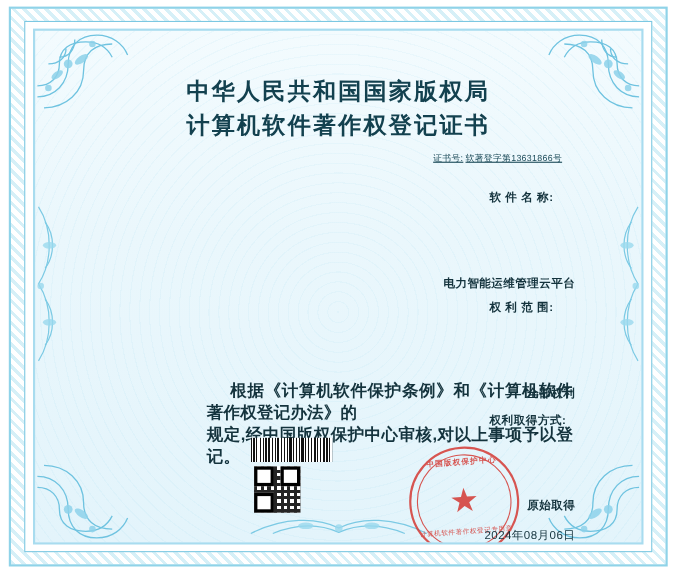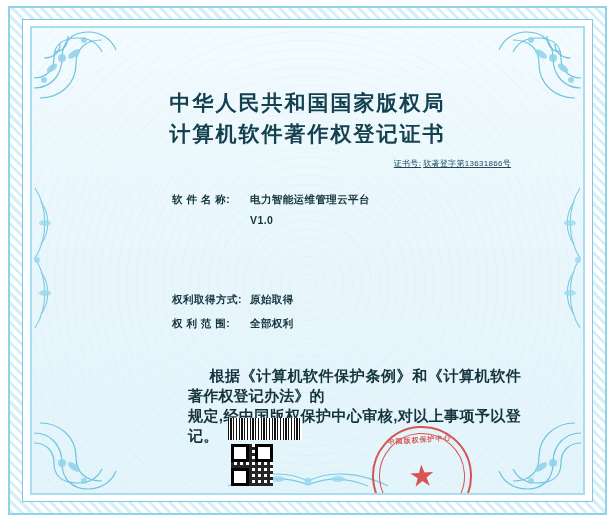--- a/index.html
+++ b/index.html
@@ -93,21 +93,20 @@
     pointer-events: none;
   }
   .side-left  { left: 0px;  top: 150px; }
   .side-right { right: 0px; top: 150px; transform: scaleX(-1); }
   .side-bottom-mid { left: 50%; bottom: 0px; transform: translateX(-50%); }
 
   .content {
     position: absolute;
     inset: 0;
     padding: 16px;
-    margin-top: 20px;
   }
 
   .title-block {
     position: absolute;
     left: 0;
     right: 0;
     top: 40px;
     text-align: center;
   }
   .title-line1 {
@@ -143,20 +142,21 @@
   .fields {
     position: absolute;
     left: 140px;
     top: 145px;
     right: 60px;
   }
   .field-row {
     display: flex;
     align-items: flex-end;
     margin-bottom: 7px;
+    flex-direction: column;
   }
   .field-label {
     width: 78px;
     flex: 0 0 78px;
     font-size: 10.5px;
     font-weight: bold;
     color: #14333d;
     letter-spacing: 0.5px;
     white-space: nowrap;
   }
@@ -424,32 +424,31 @@
 
       <div class="cert-no">
         <span class="cert-no-label">证书号:</span><span>软著登字第13631866号</span>
       </div>
 
       <div class="fields">
         <div class="field-row">
           <div class="field-label">软 件 名 称:</div>
           <div class="field-value">电力智能运维管理云平台</div>
         </div>
-        <div class="field-value-sub">V1.0</div>
 
       </div>
 
       <div class="fields-2">
+        <div class="field-row">
+          <div class="field-label">权 利 范 围:</div>
+          <div class="field-value">全部权利</div>
+        </div>
         <div class="field-row">
           <div class="field-label">权利取得方式:</div>
           <div class="field-value">原始取得</div>
-        </div>
-        <div class="field-row">
-          <div class="field-label">权 利 范 围:</div>
-          <div class="field-value">全部权利</div>
         </div>
       </div>
 
       <div class="statement">
         <span class="indent"></span><span>根据《计算机软件保护条例》和《计算机软件著作权登记办法》的</span><br>
         <span>规定,经中国版权保护中心审核,对以上事项予以登记。</span>
       </div>
 
       <div class="barcode"></div>
 

